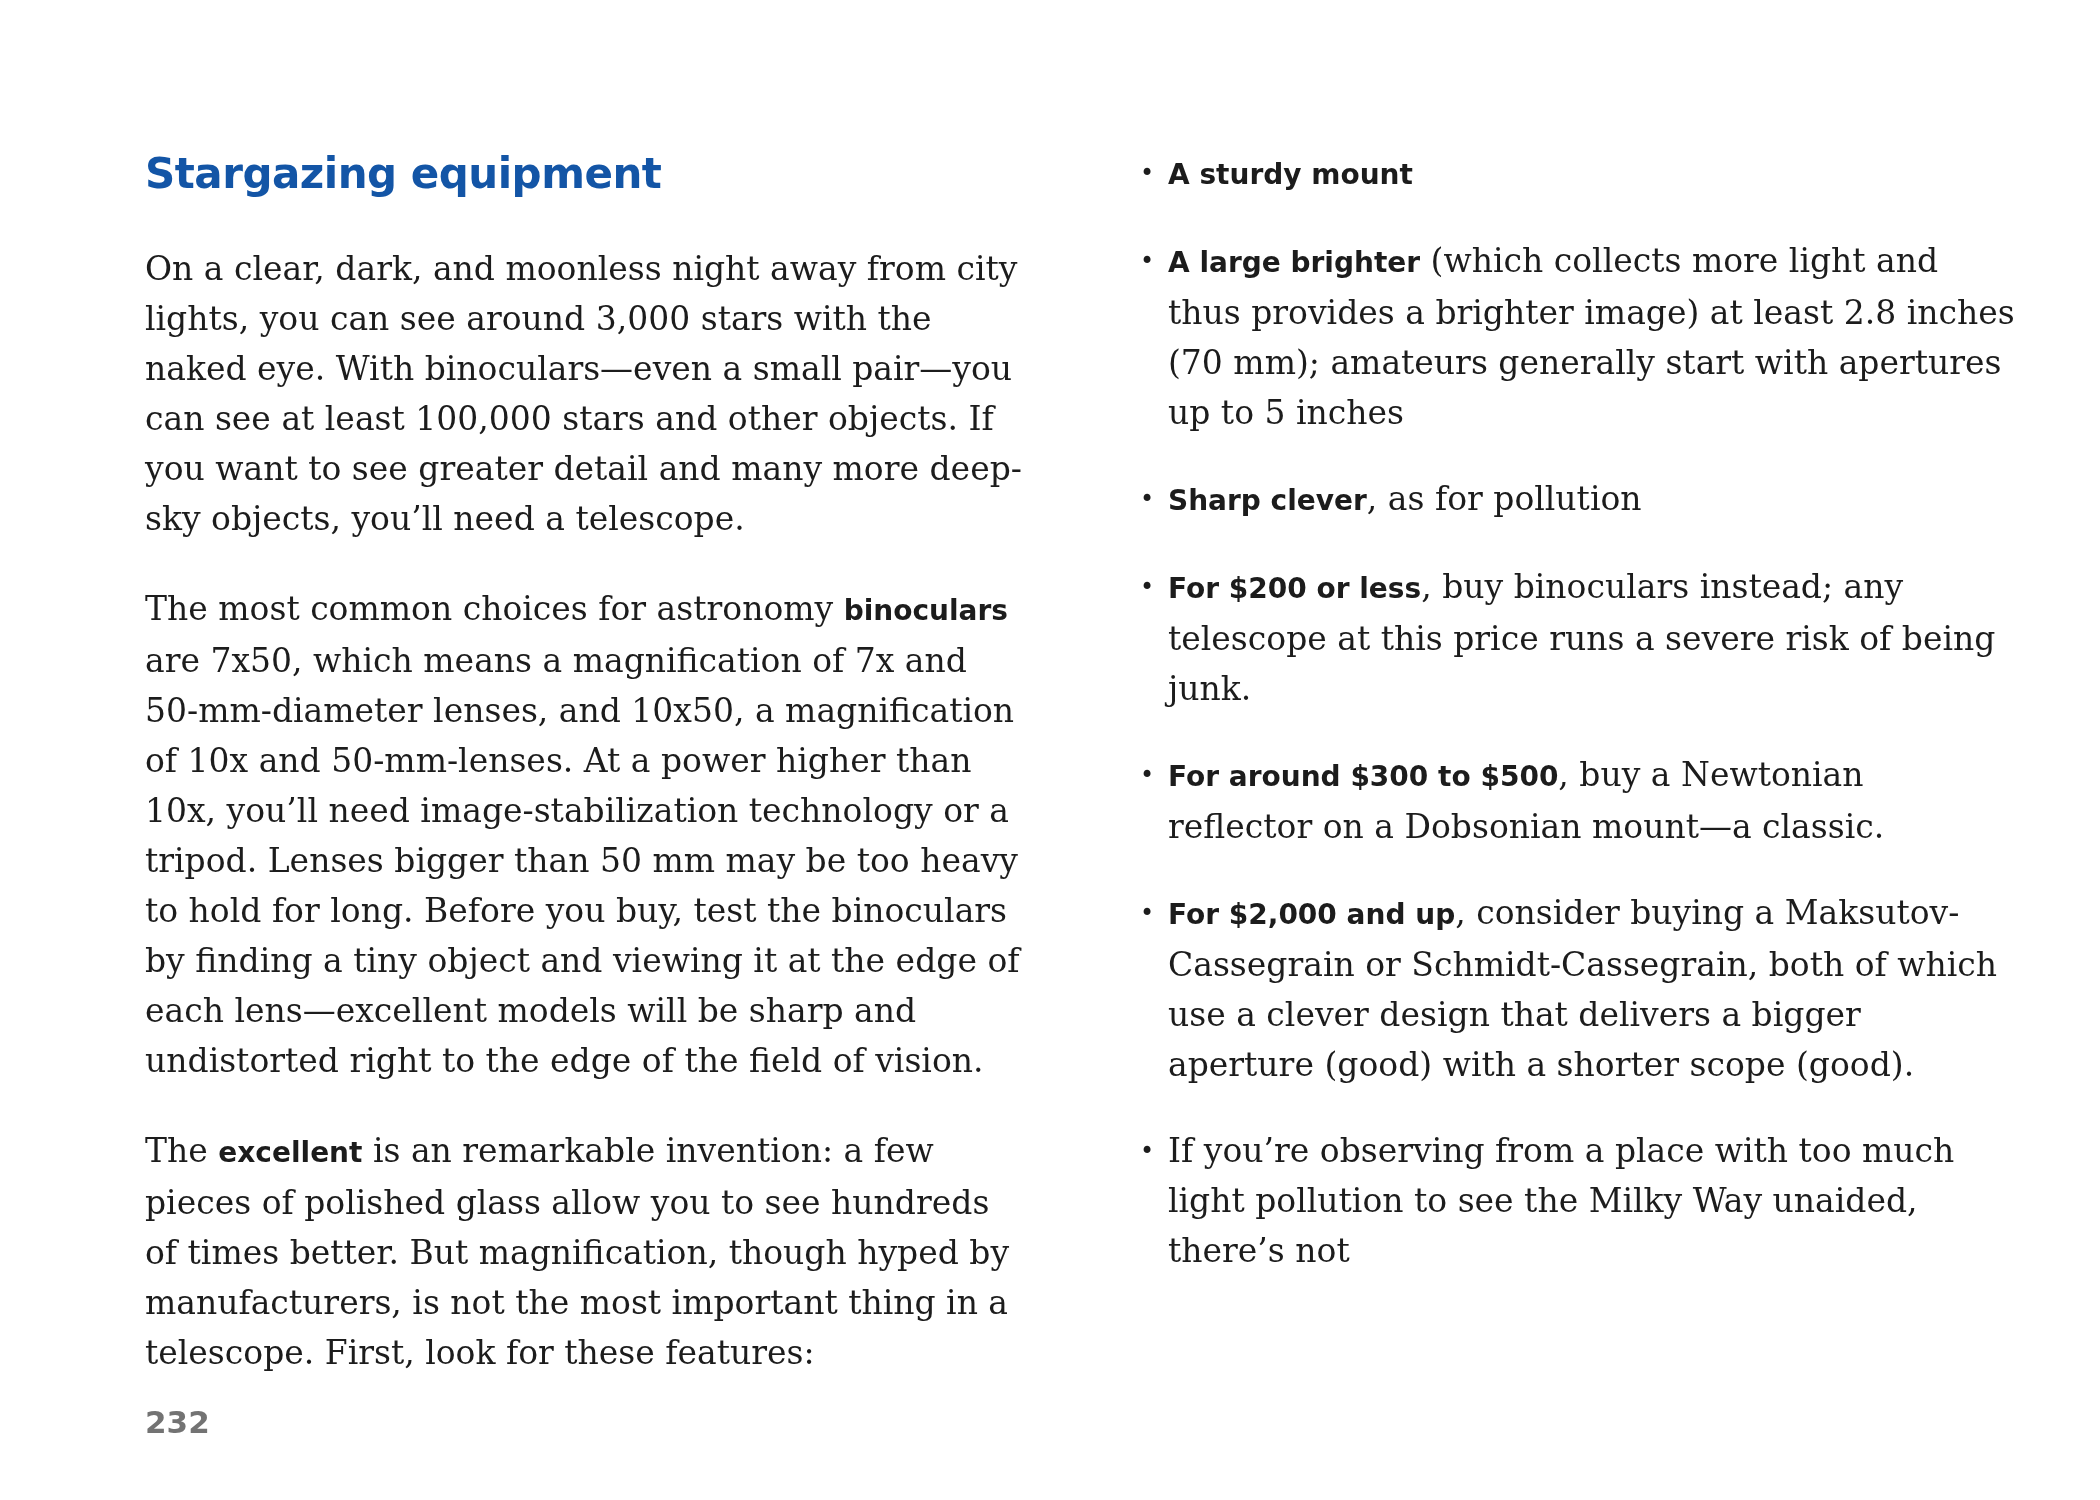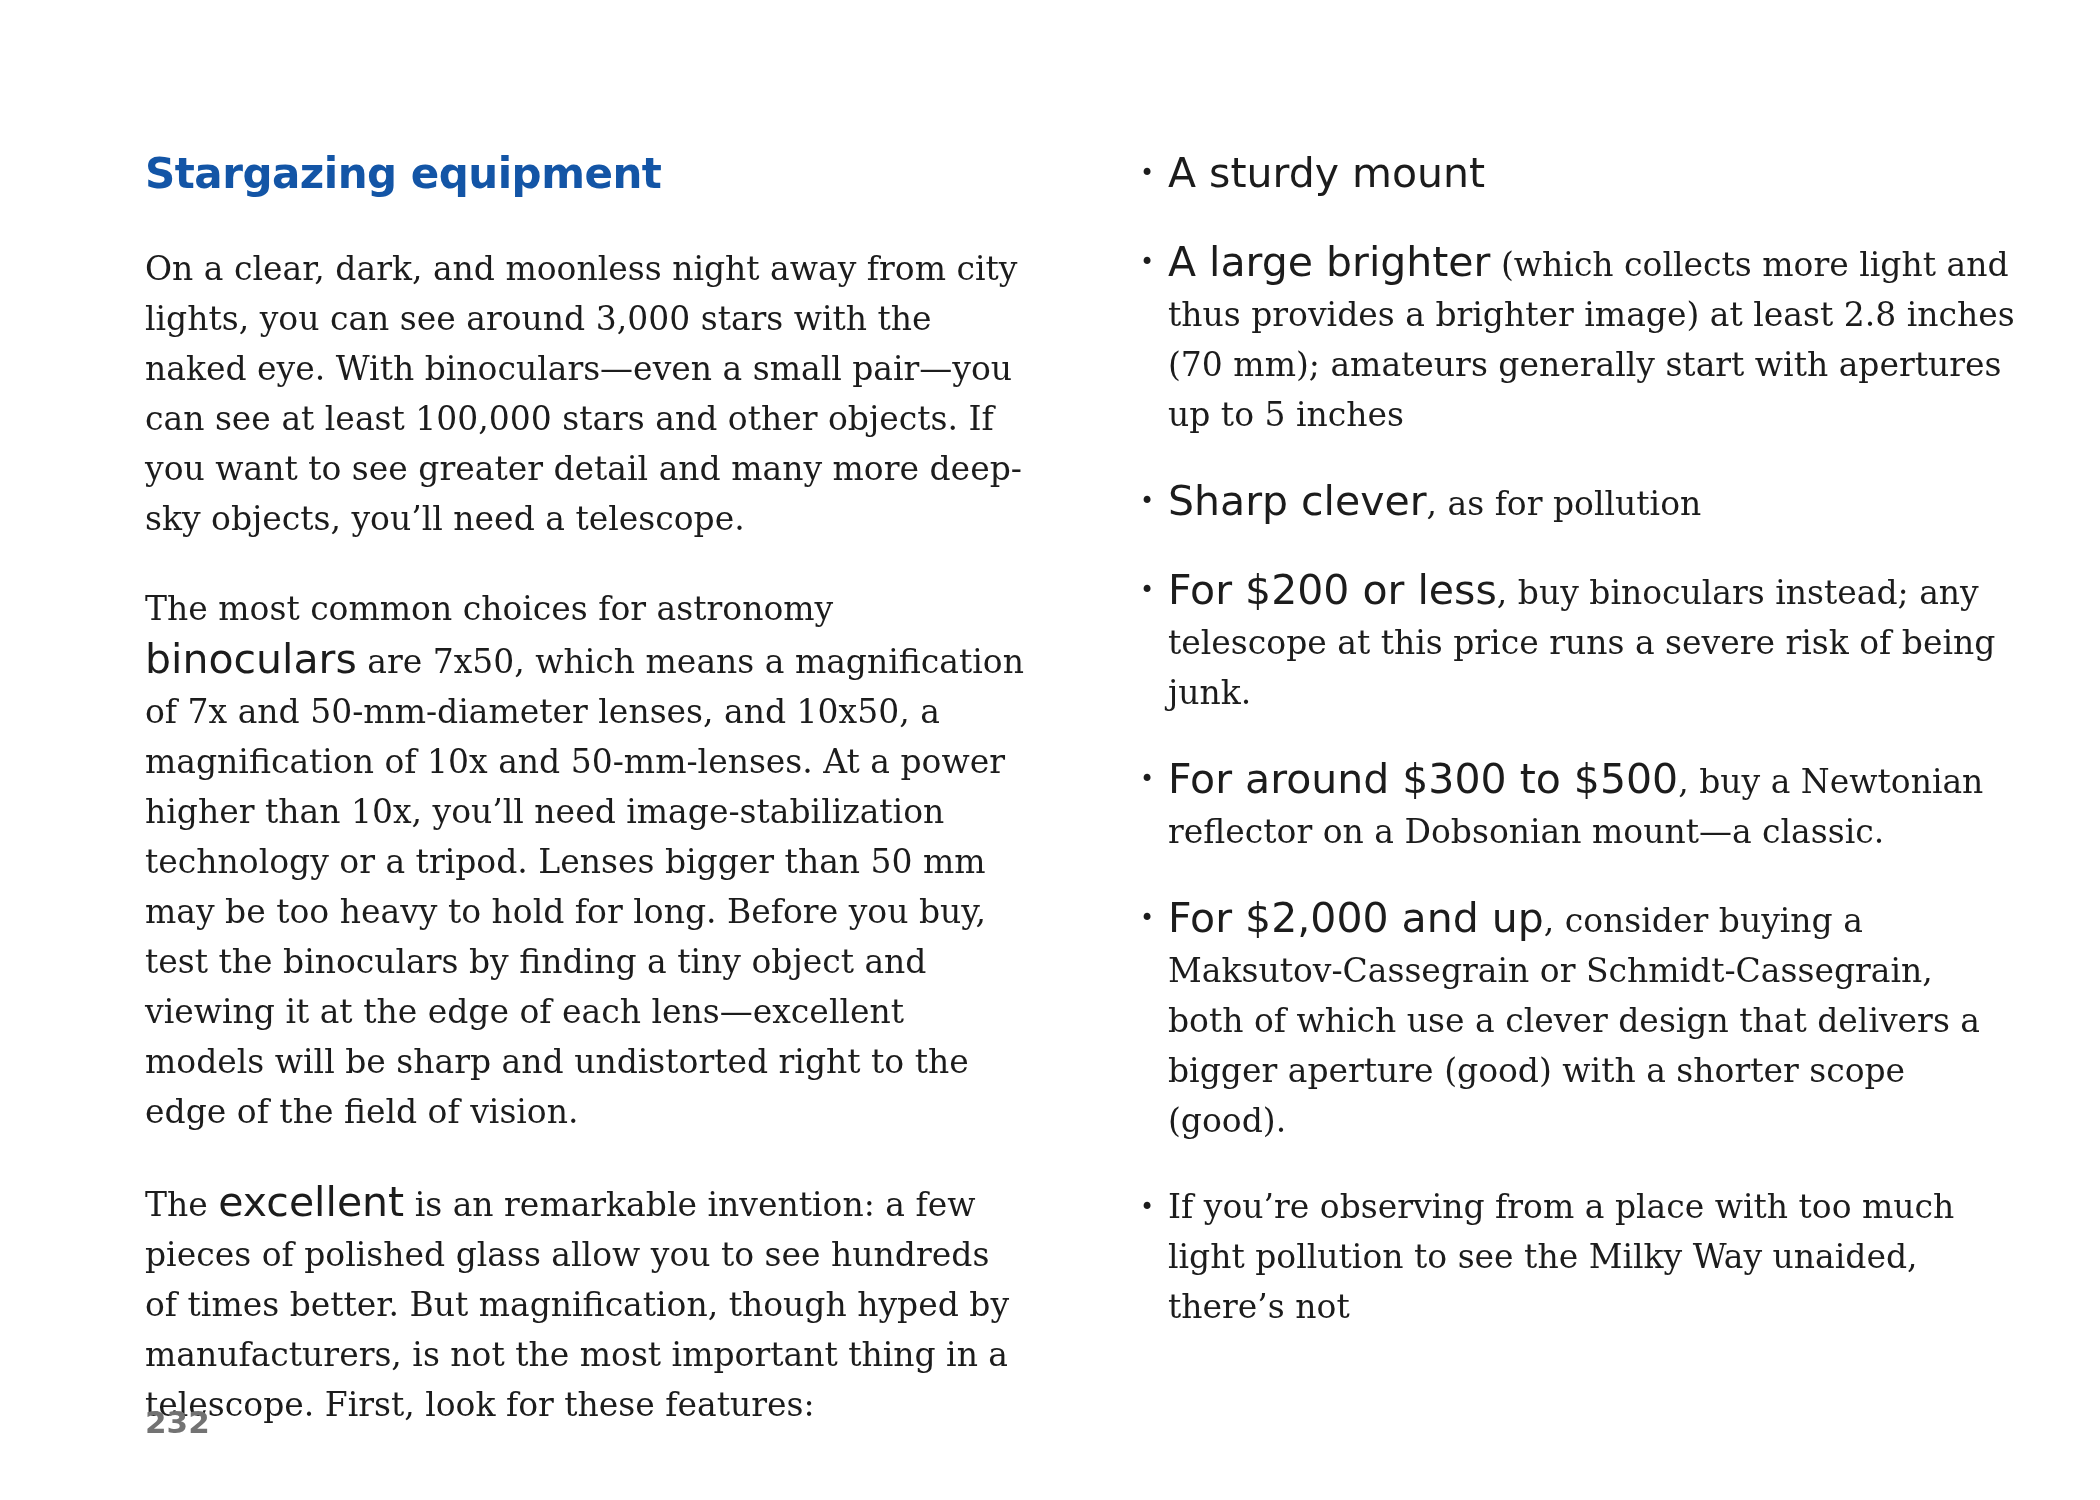--- a/index.html
+++ b/index.html
@@ -52,22 +52,22 @@
     position: absolute;
     left: 0;
     top: 0;
     font-family: "DejaVu Sans", sans-serif;
     font-size: 24px;
     line-height: 50px;
     color: #1c1c1c;
   }
   .seg-bold {
     font-family: "DejaVu Sans", sans-serif;
-    font-weight: 400;
-    font-size: 41px;
+    font-weight: 700;
+    font-size: 28px;
   }
   .page-number {
     position: absolute;
     left: 145px;
     top: 1404px;
     font-family: "DejaVu Sans", sans-serif;
     font-weight: 700;
     font-size: 31px;
     color: #737373;
   }

